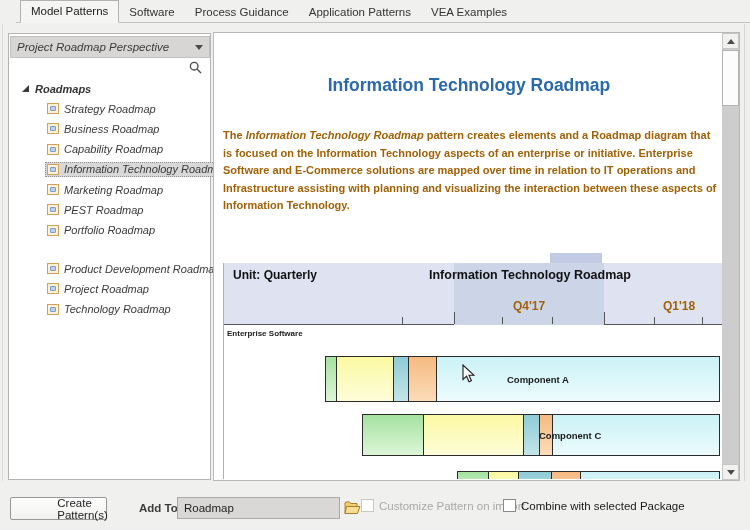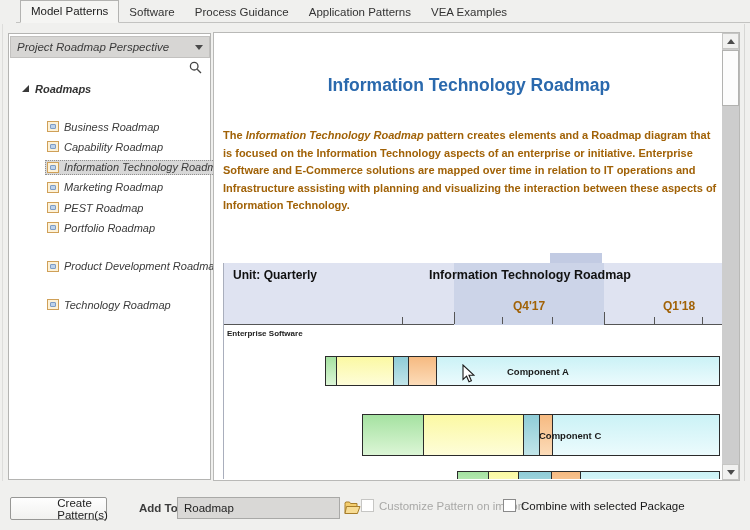--- a/index.html
+++ b/index.html
@@ -169,21 +169,26 @@
     <svg width="13" height="13" viewBox="0 0 13 13">
       <circle cx="5.2" cy="5.2" r="3.8" fill="none" stroke="#444" stroke-width="1.3"></circle>
       <line x1="8.2" y1="8.2" x2="12" y2="12" stroke="#444" stroke-width="1.3"></line>
     </svg>
   </div>
   <div class="tree">
     <div class="tree-root">
       <span class="expander"></span>
       <span>Roadmaps</span>
     </div>
-    <div id="tree-items"><br><div class="tree-item">
+    <div id="tree-items"><div class="tree-item">
+          <span class="pat-icon">
+            <i></i>
+          </span>
+          <span>Strategy Roadmap</span>
+        </div><br><div class="tree-item">
           <span class="pat-icon">
             <i></i>
           </span>
           <span>Business Roadmap</span>
         </div><br><div class="tree-item">
           <span class="pat-icon">
             <i></i>
           </span>
           <span>Capability Roadmap</span>
         </div><br><div class="tree-item selected">
@@ -204,21 +209,26 @@
         </div><br><div class="tree-item">
           <span class="pat-icon">
             <i></i>
           </span>
           <span>Portfolio Roadmap</span>
         </div><br><br><div class="tree-item">
           <span class="pat-icon">
             <i></i>
           </span>
           <span>Product Development Roadmap</span>
-        </div><br><br><div class="tree-item">
+        </div><br><div class="tree-item">
+          <span class="pat-icon">
+            <i></i>
+          </span>
+          <span>Project Roadmap</span>
+        </div><br><div class="tree-item">
           <span class="pat-icon">
             <i></i>
           </span>
           <span>Technology Roadmap</span>
         </div><br></div>
   </div>
 </div>
 
 <div class="splitter">
   <div class="grip"></div>
@@ -246,21 +256,21 @@
           <div class="dg-tick" style="left: 230px; height: 12px;"></div>
           <div class="dg-tick" style="left: 278px; height: 7px;"></div>
           <div class="dg-tick" style="left: 328px; height: 7px;"></div>
           <div class="dg-tick" style="left: 380px; height: 12px;"></div>
           <div class="dg-tick" style="left: 430px; height: 7px;"></div>
           <div class="dg-tick" style="left: 478px; height: 7px;"></div>
         </div>
     </div>
     <div class="dg-lane">Enterprise Software</div>
     <div id="dg-bars">
-        <div class="bar" style="left: 101px; top: 93px; height: 30px; border-radius: 6px;">
+        <div class="bar" style="left: 101px; top: 93px; height: 46px; border-radius: 6px;">
           <div class="seg green" style="width: 12px;"></div>
           <div class="seg yellow" style="width: 58px;"></div>
           <div class="seg teal" style="width: 16px;"></div>
           <div class="seg orange" style="width: 29px;"></div>
           <div class="seg cyan" style="width: 284px;"></div>
           <span class="bar-label" style="left: 182px;">Component A</span>
         </div>
         <div class="bar" style="left: 138px; top: 151px; height: 42px;">
           <div class="seg green" style="width: 62px;"></div>
           <div class="seg yellow" style="width: 101px;"></div>

